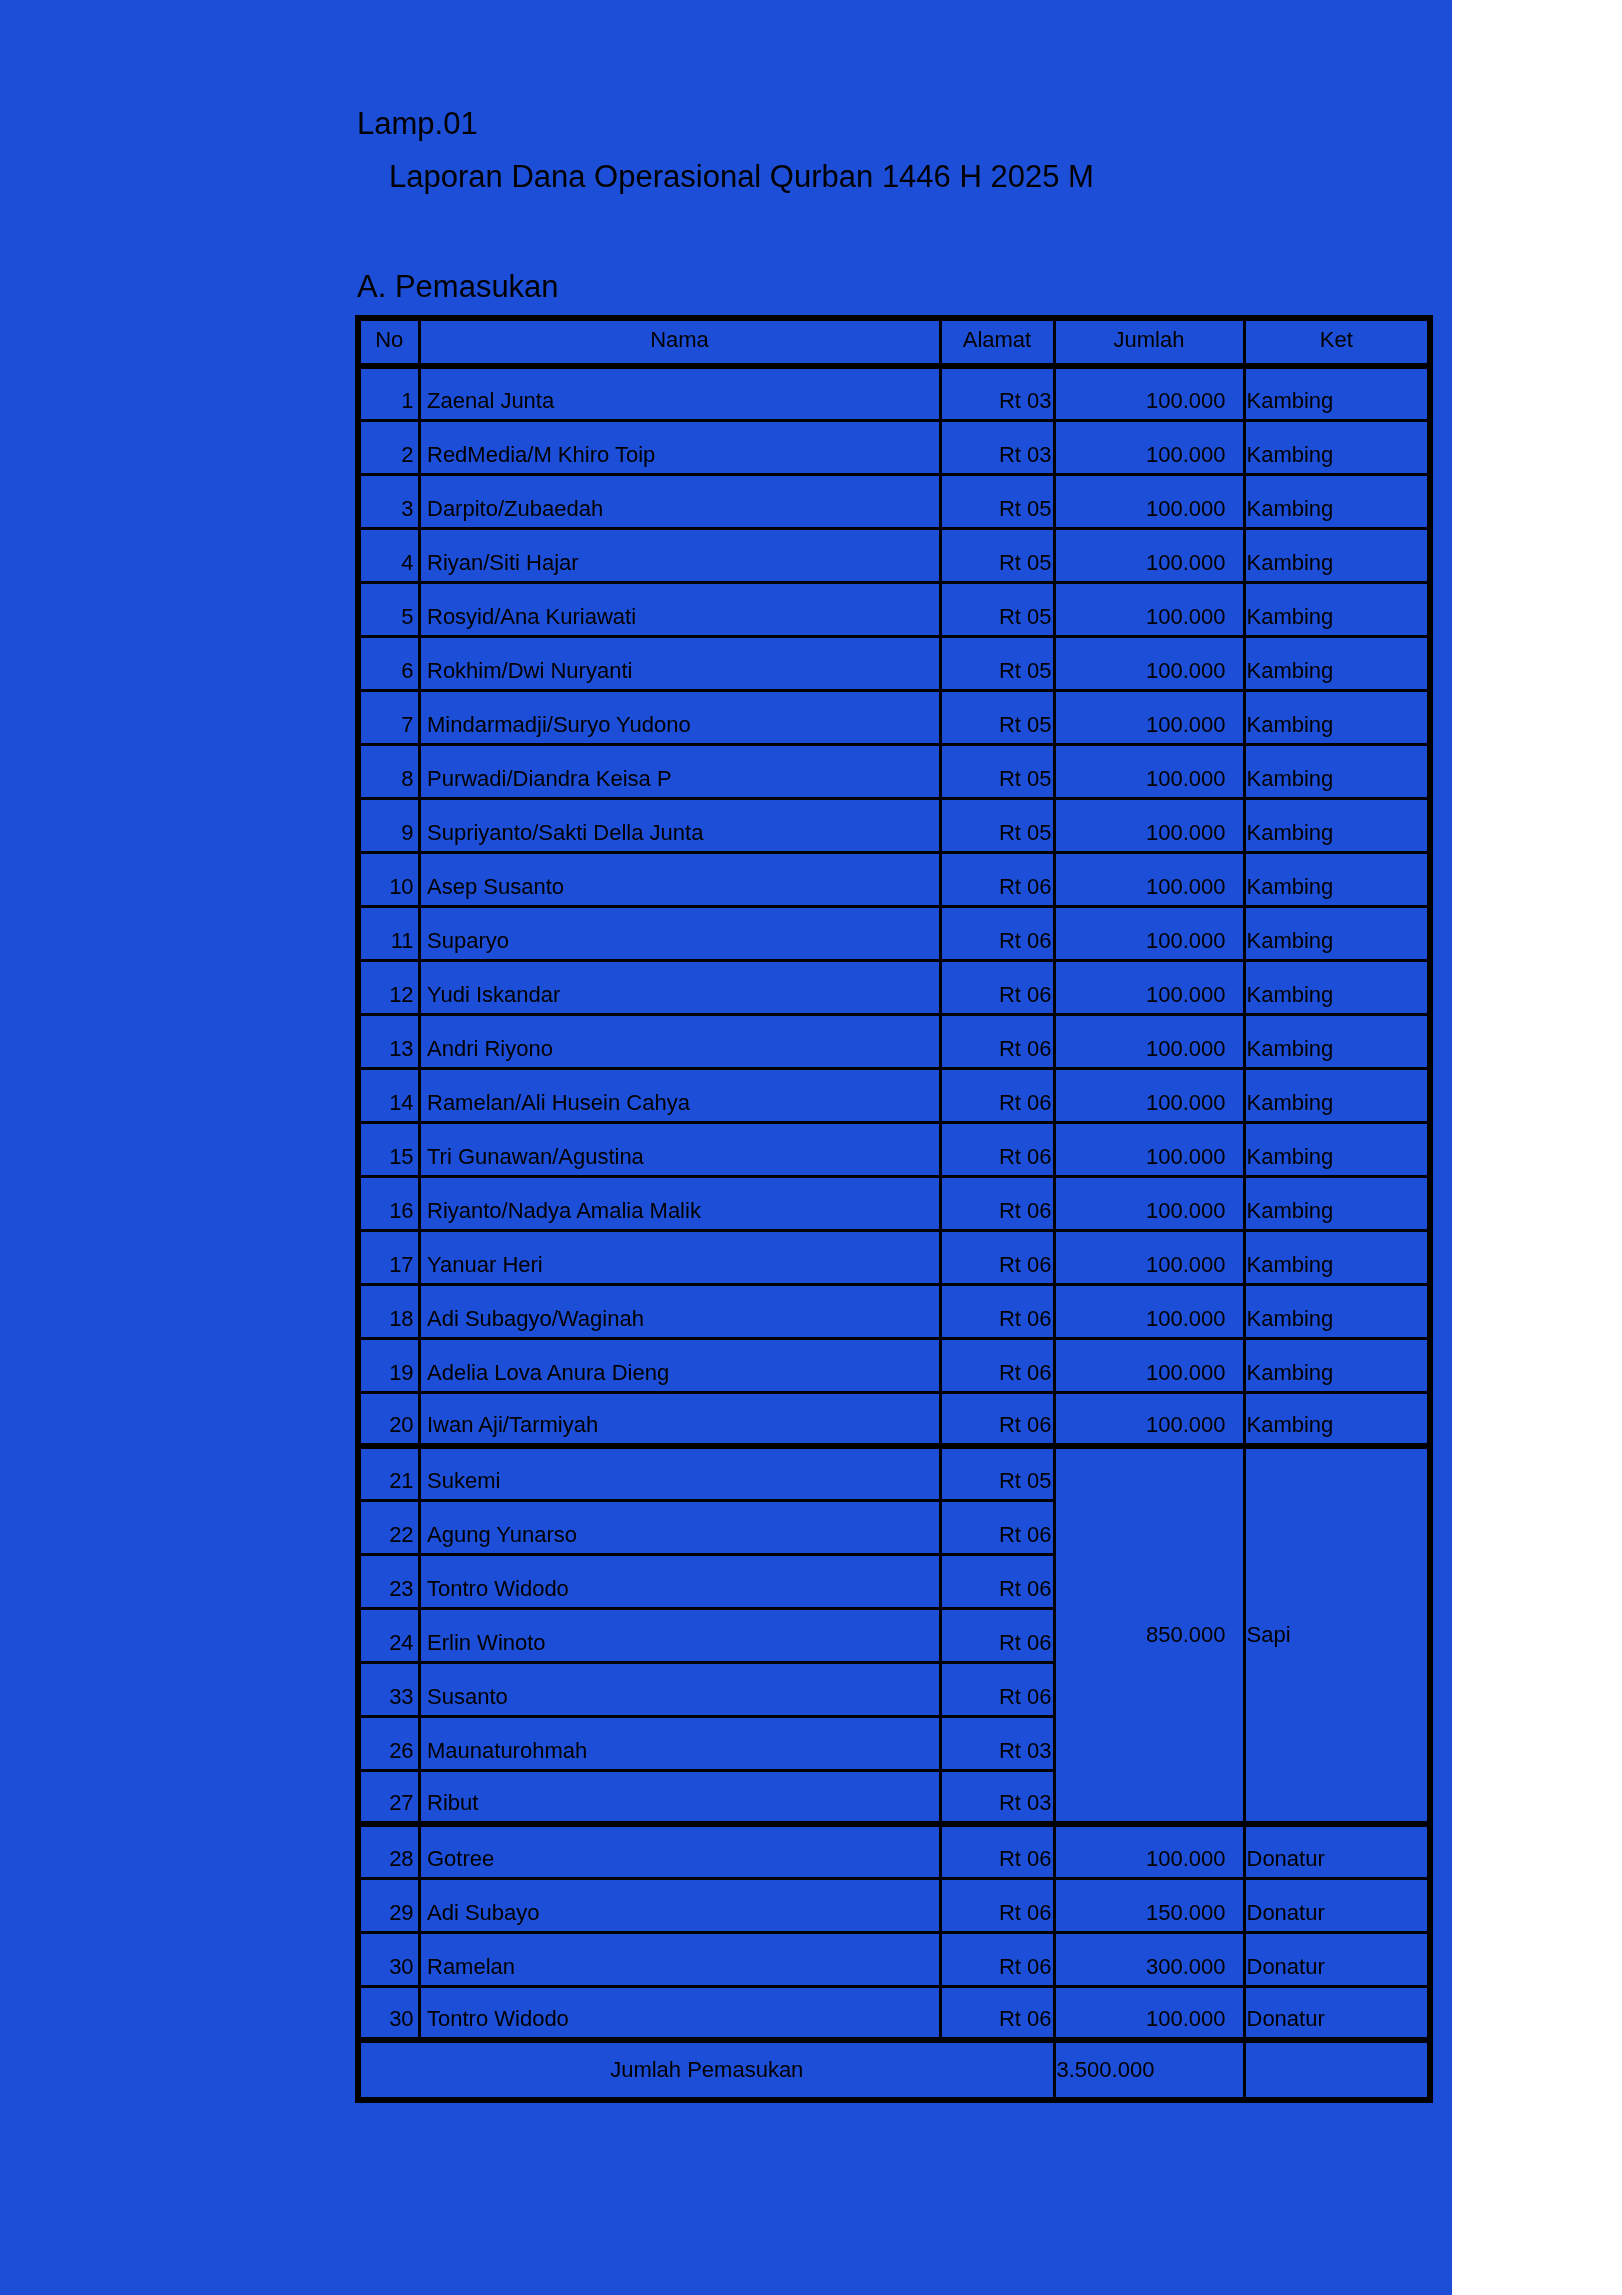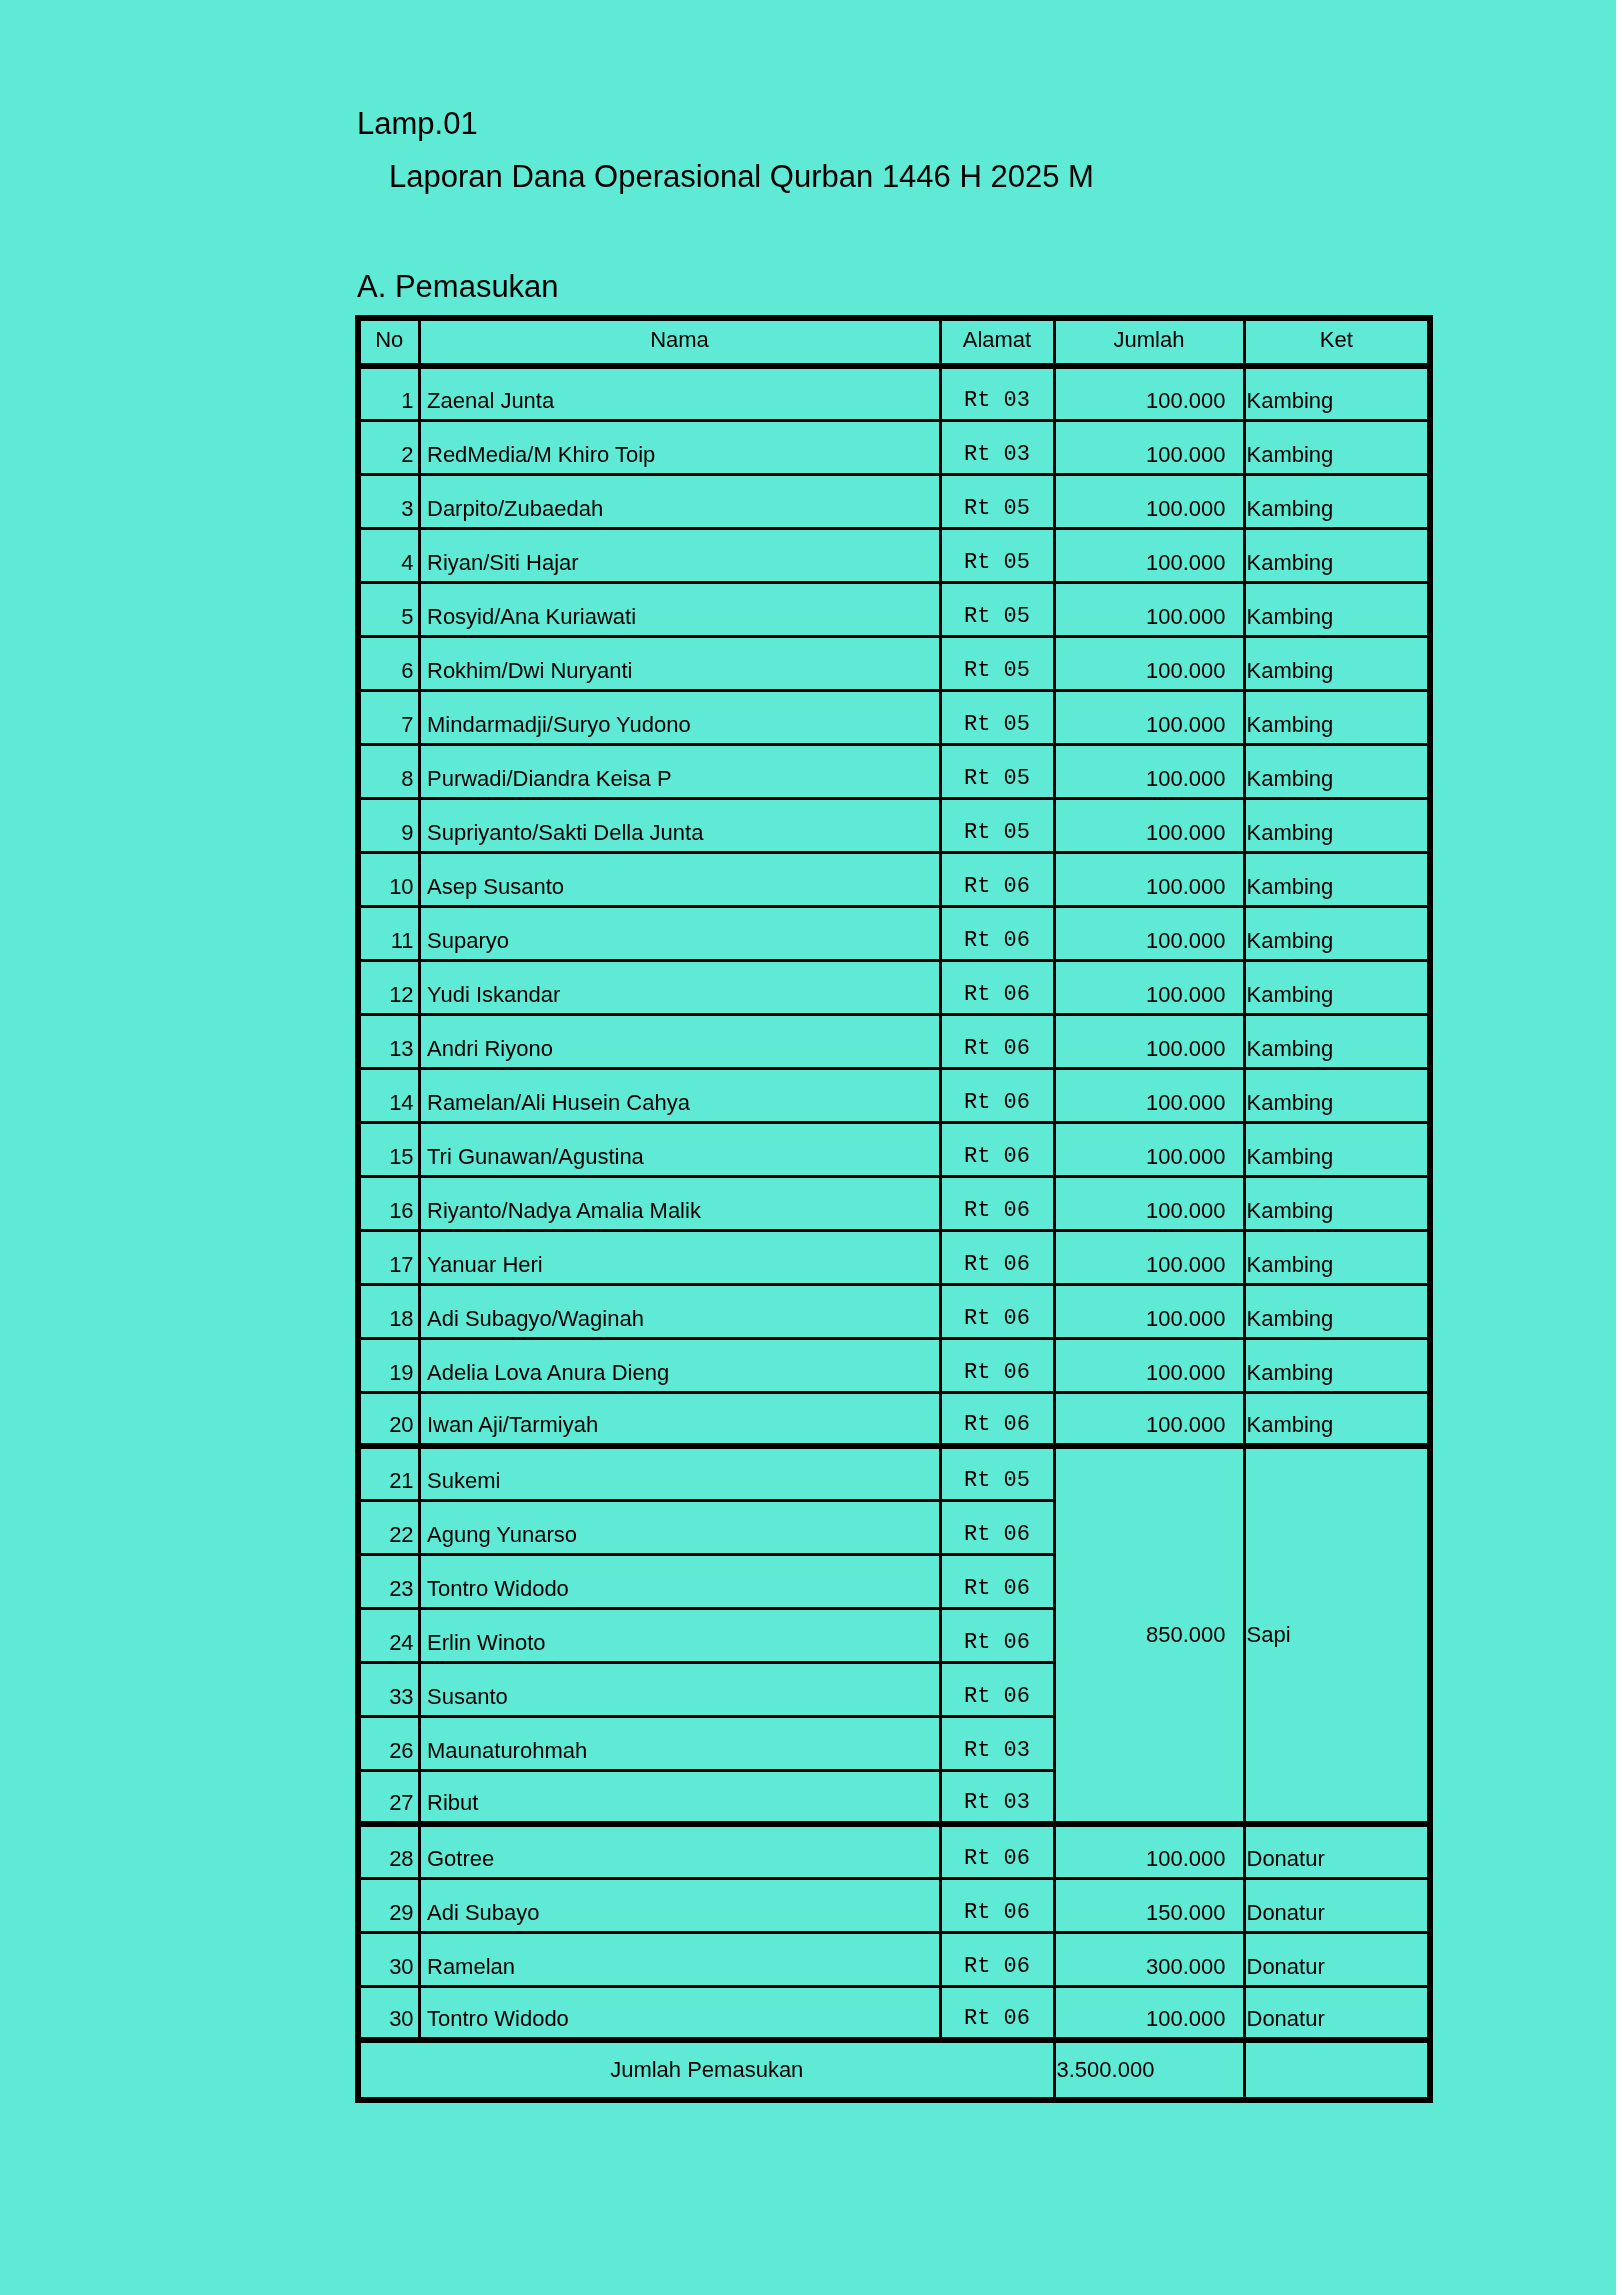--- a/index.html
+++ b/index.html
@@ -2,25 +2,26 @@
 <html style="font-size:10.5px"><head>
 <meta charset="utf-8">
 <style>
   html, body {
     margin: 0;
     padding: 0;
     background: #ffffff;
   }
   .page {
     position: relative;
-    width: 1616px;
+    width: 1414px;
     height: 2295px;
-    background: #5eead4;
+    background: #1d4ed8;
     color: #000000;
     font-family: "Liberation Sans", sans-serif;
+    padding-left: 38px;
   }
   .doc-line {
     position: absolute;
     left: 357px;
     font-size: 31px;
     line-height: 1.1;
     white-space: nowrap;
   }
   .lamp-label    { top: 107px; }
   .page-title    { top: 160px; margin-left: 32px; }
@@ -56,21 +57,21 @@
   thead th {
     text-align: center;
     vertical-align: middle;
     padding: 0 0 2.6px 0;
     border-bottom: 6.5px solid #000;
   }
   tbody td { vertical-align: bottom; padding-bottom: 5.2px; }
 
   td.cell-no     { text-align: right;  padding-right: 3.9px; }
   td.cell-nama   { text-align: left;   padding-left: 6.5px; }
-  td.cell-alamat { text-align: center; font-family: Liberation Mono, monospace; }
+  td.cell-alamat { text-align: right; }
   td.cell-jumlah { text-align: right;  padding-right: 17px; }
   td.cell-ket    { text-align: left; }
 
   td.merged-cell {
     vertical-align: middle;
     padding-bottom: 0;
   }
   td.merged-cell.cell-jumlah { padding-right: 17px; }
 
   

